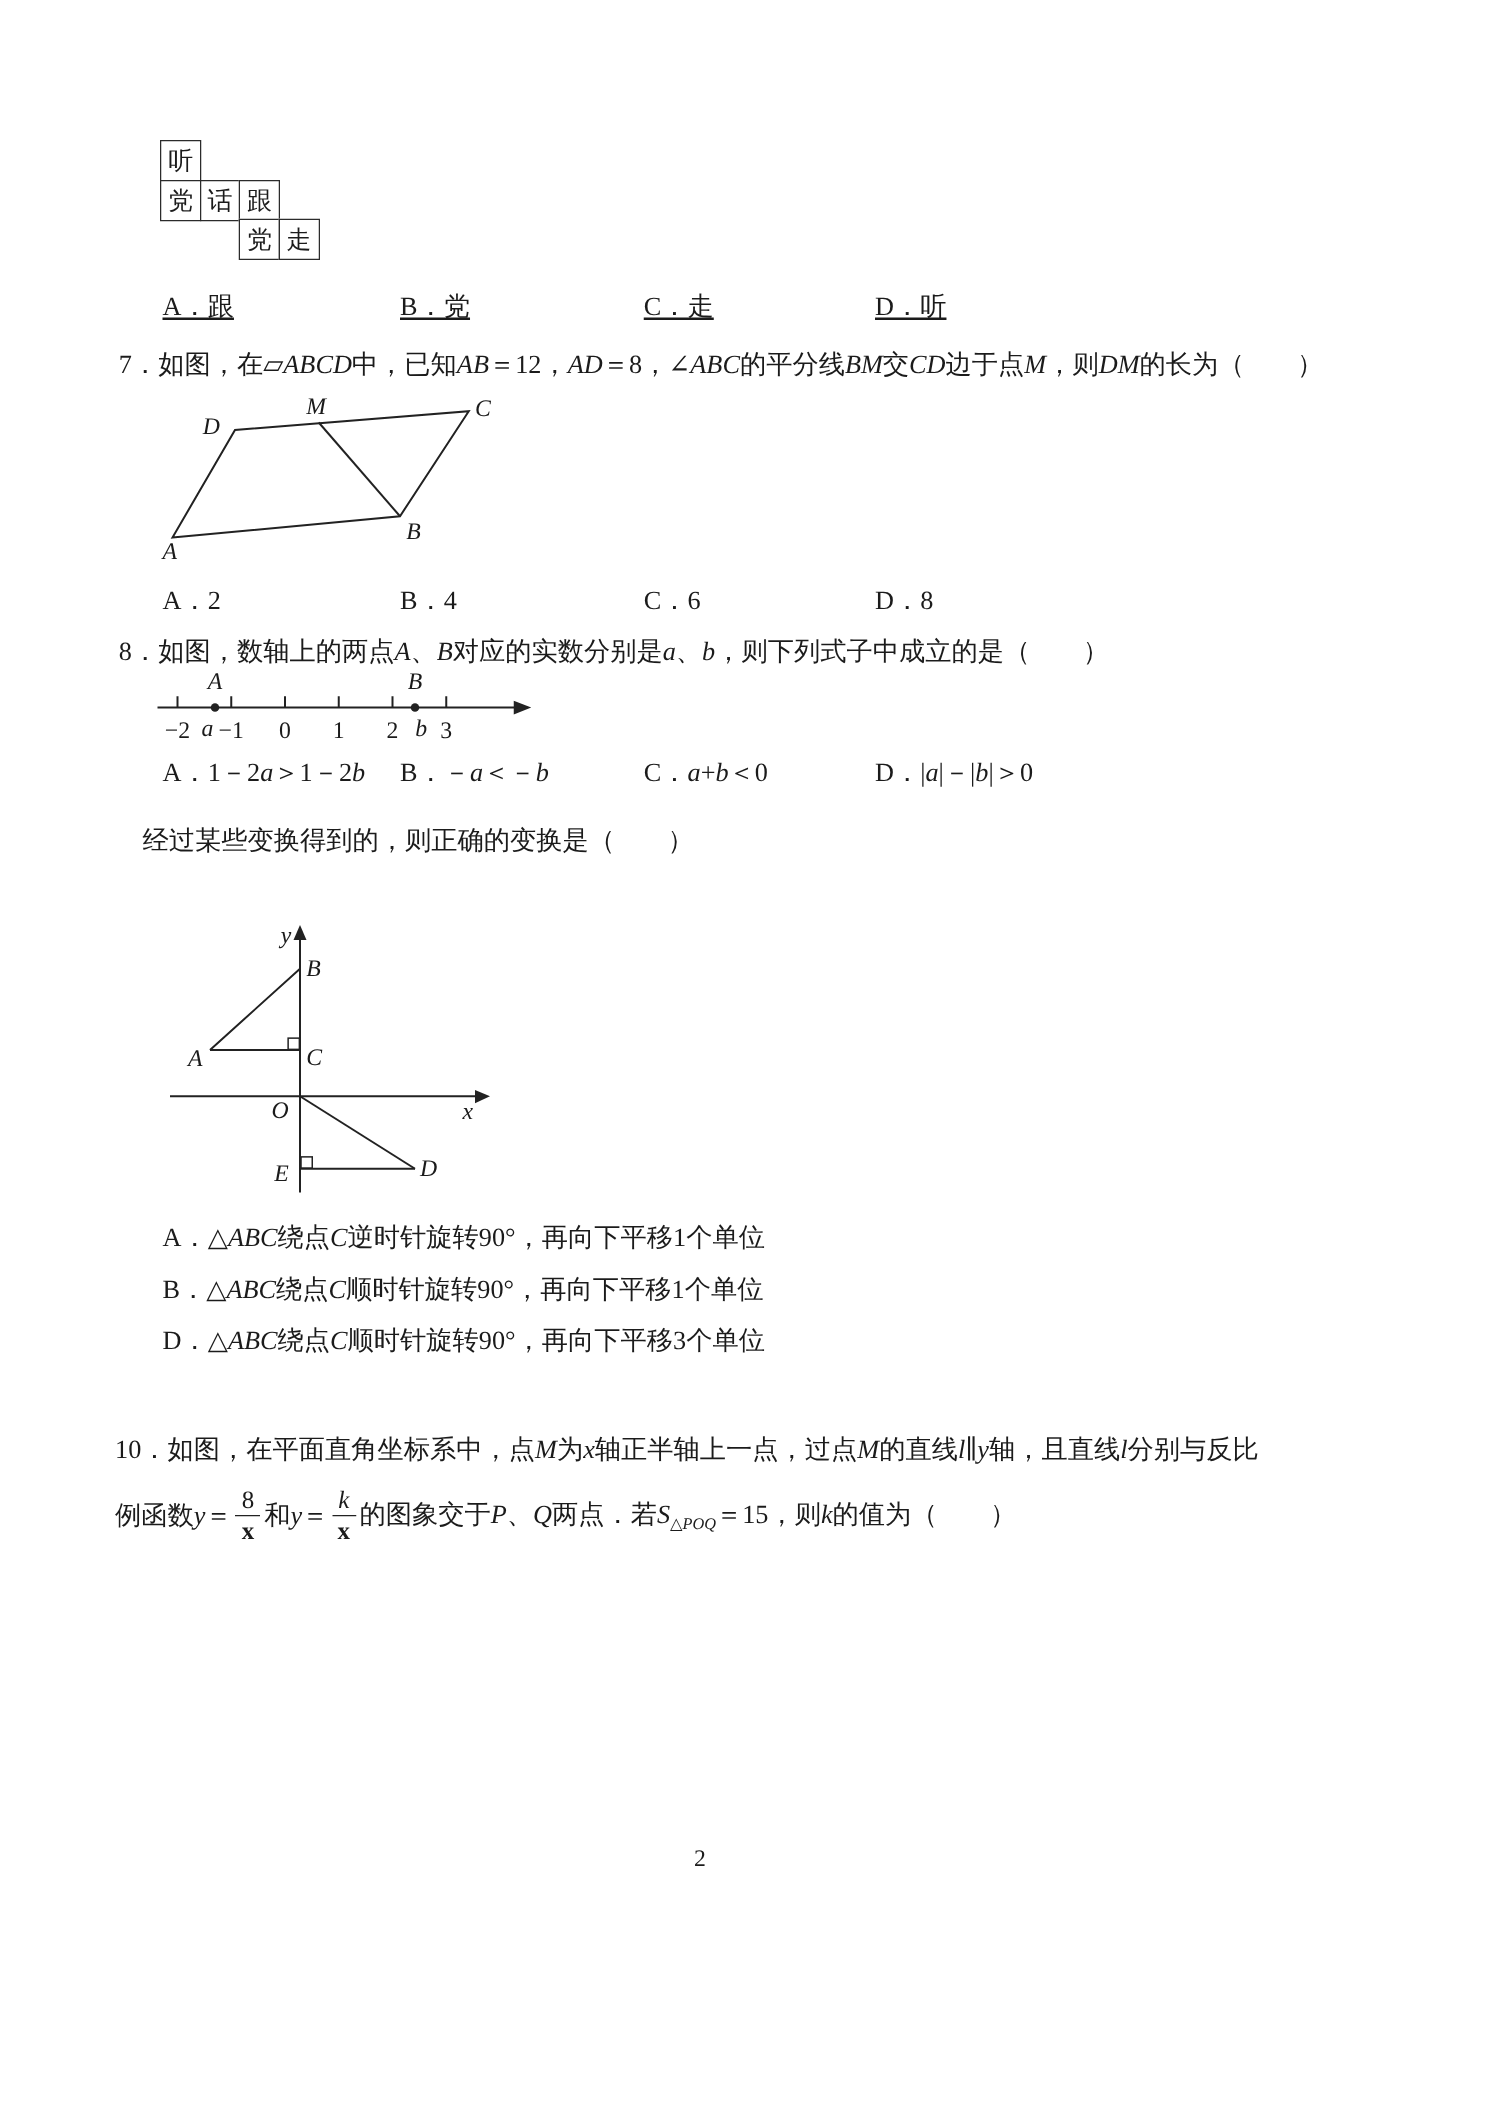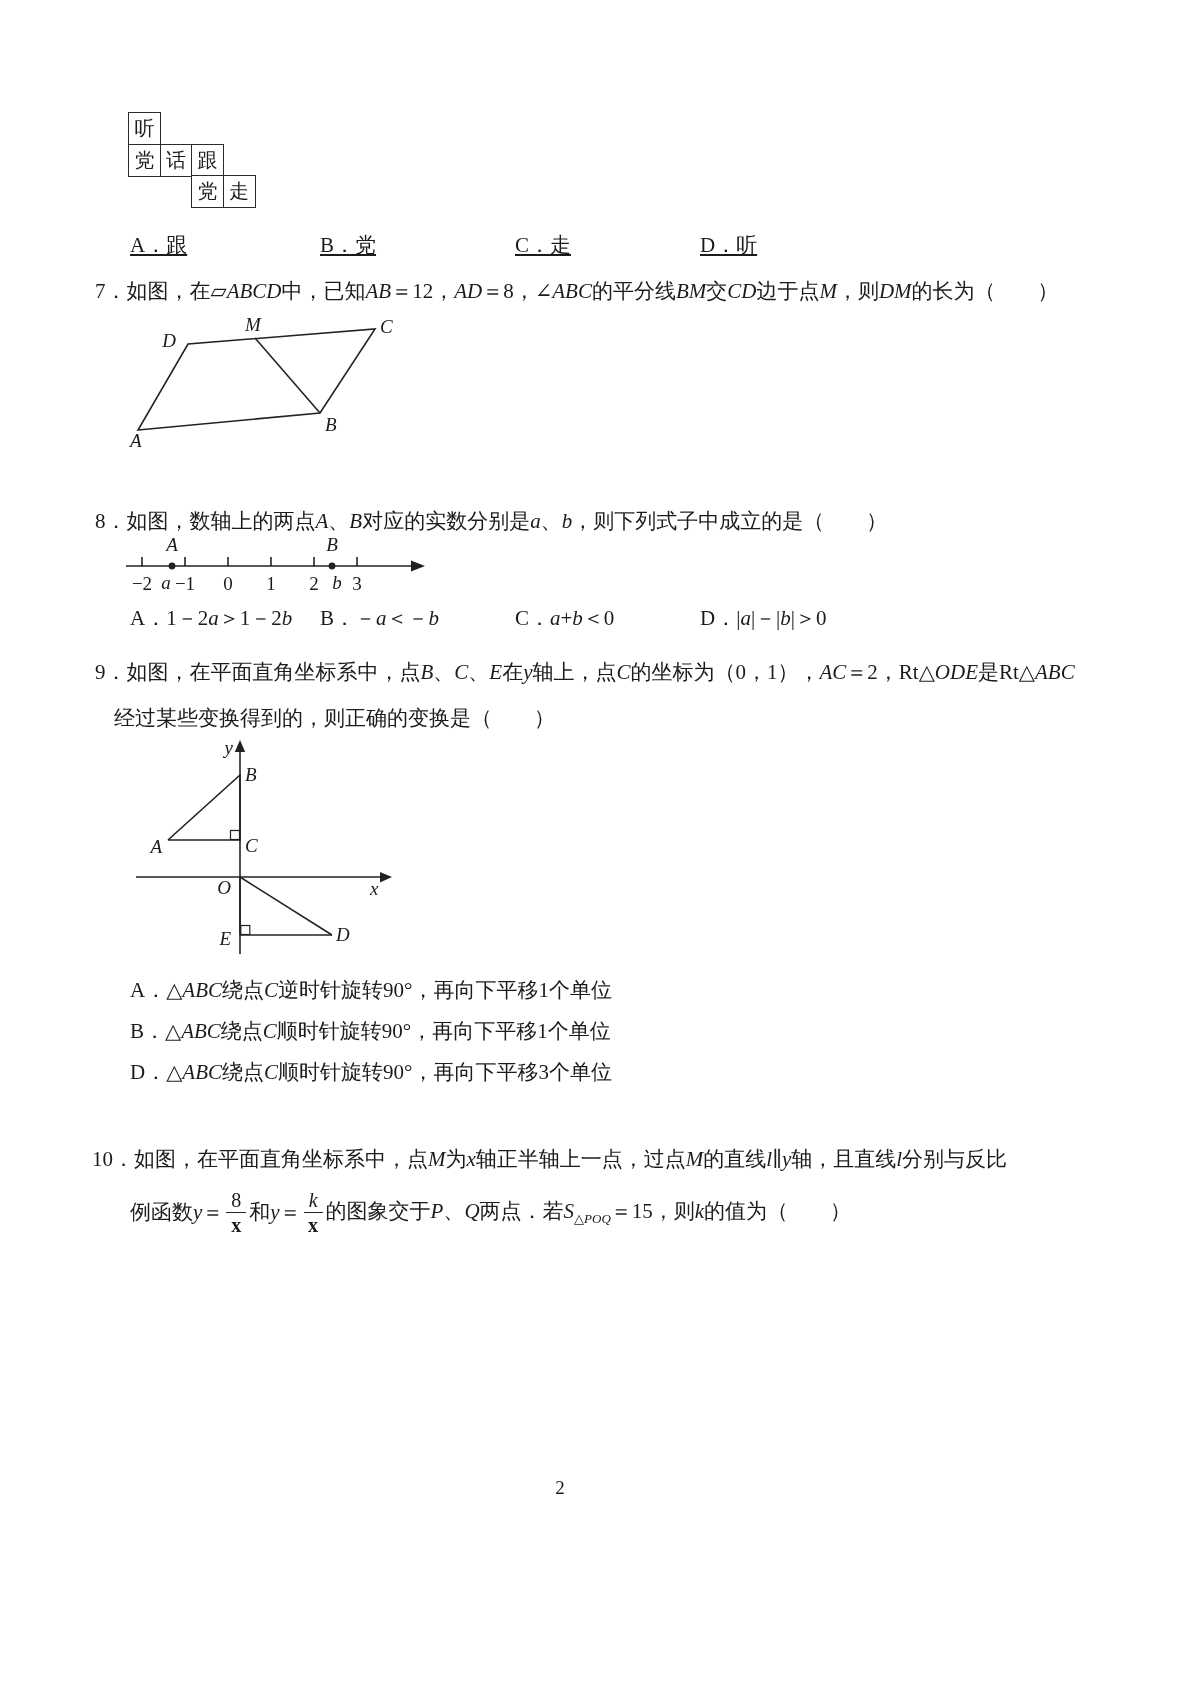--- a/index.html
+++ b/index.html
@@ -28,21 +28,21 @@
   #q8-options{position:absolute;top:604px;left:130px;}
   
   .stem{white-space:nowrap;}
   #q7-stem{position:absolute;top:277px;left:95px;width:1060px;}
   #q8-stem{position:absolute;top:507px;left:95px;width:1060px;}
   #q9-stem{position:absolute;top:649px;left:95px;width:1060px;line-height:46px;}
   #q9-stem .line2{margin-left:19px;}
   #q9-options{position:absolute;top:978px;left:130px;line-height:24px;}
   #q9-options .opt-line{margin-bottom:17px;}
   #q10-stem{position:absolute;top:1145px;left:92px;width:1070px;}
-  #q10-line2{margin-left:38px;margin-top:10px;display:flex;align-items:center;height:58px;}
+  #q10-line2{margin-top:10px;display:flex;align-items:center;height:58px;}
   
   .frac{display:inline-block;text-align:center;vertical-align:middle;margin:0 3px;}
   .frac .num{display:block;padding:0 5px 1px;border-bottom:1.6px solid #222;font-size:20px;line-height:22px;}
   .frac .den{display:block;font-weight:700;font-size:20px;line-height:22px;padding-top:1px;}
   .frac .it{font-style:italic;}
   sub{font-size:13px;}
   
   #q7-fig{position:absolute;top:316px;left:128px;}
   #q8-fig{position:absolute;top:538px;left:122px;}
   #q9-fig{position:absolute;top:734px;left:130px;}
@@ -76,20 +76,26 @@
   <div id="q7-stem" class="stem">7．如图，在▱<i>ABCD</i>中，已知<i>AB</i>＝12，<i>AD</i>＝8，∠<i>ABC</i>的平分线<i>BM</i>交<i>CD</i>边于点<i>M</i>，则<i>DM</i>的长为（　　）</div>
   <svg id="q7-fig" width="290" height="140" viewBox="0 0 290 140">
     <polygon class="ln" points="10,114 192,97 247,13 60,28"></polygon>
     <line class="ln" x1="127" y1="22" x2="192" y2="97"></line>
     <text class="flbl" x="48" y="31" text-anchor="end">D</text>
     <text class="flbl" x="125" y="15" text-anchor="middle">M</text>
     <text class="flbl" x="252" y="17">C</text>
     <text class="flbl" x="2" y="131">A</text>
     <text class="flbl" x="197" y="115">B</text>
   </svg>
+  <div id="q7-options" class="opt-grid">
+    <span>A．2</span>
+    <span>B．4</span>
+    <span>C．6</span>
+    <span>D．8</span>
+  </div>
 
   <div id="q8-stem" class="stem">8．如图，数轴上的两点<i>A</i>、<i>B</i>对应的实数分别是<i>a</i>、<i>b</i>，则下列式子中成立的是（　　）</div>
   <svg id="q8-fig" width="330" height="68" viewBox="0 0 330 68">
     <line class="ln" x1="4" y1="28" x2="292" y2="28"></line>
     <polygon points="303,28 289,22.5 289,33.5" fill="#222"></polygon>
     <line class="ln" x1="20" y1="19" x2="20" y2="28"></line>
     <line class="ln" x1="63" y1="19" x2="63" y2="28"></line>
     <line class="ln" x1="106" y1="19" x2="106" y2="28"></line>
     <line class="ln" x1="149" y1="19" x2="149" y2="28"></line>
     <line class="ln" x1="192" y1="19" x2="192" y2="28"></line>
@@ -108,21 +114,20 @@
     <text class="flbl" x="215" y="51" text-anchor="middle">b</text>
   </svg>
   <div id="q8-options" class="opt-grid">
     <span>A．1－2<i>a</i>＞1－2<i>b</i></span>
     <span>B．－<i>a</i>＜－<i>b</i></span>
     <span>C．<i>a</i>+<i>b</i>＜0</span>
     <span>D．|<i>a</i>|－|<i>b</i>|＞0</span>
   </div>
 
   <div id="q9-stem">
-    <div class="line1">9．如图，在平面直角坐标系中，点<i>B</i>、<i>C</i>、<i>E</i>在<i>y</i>轴上，点<i>C</i>的坐标为（0，1），<i>AC</i>＝2，Rt△<i>ODE</i>是Rt△<i>ABC</i></div>
     <div class="line2">经过某些变换得到的，则正确的变换是（　　）</div>
   </div>
   <svg id="q9-fig" width="290" height="238" viewBox="0 0 290 238">
     <line class="ln" x1="6" y1="143" x2="251" y2="143"></line>
     <polygon points="262,143 250,138 250,148.5" fill="#222"></polygon>
     <line class="ln" x1="110" y1="220" x2="110" y2="17"></line>
     <polygon points="110,6 104.8,18 115.2,18" fill="#222"></polygon>
     <polyline class="ln" points="38,106 110,41 110,106 38,106"></polyline>
     <rect class="ra" x="100.5" y="96.5" width="9" height="9"></rect>
     <line class="ln" x1="110" y1="201" x2="202" y2="201"></line>

